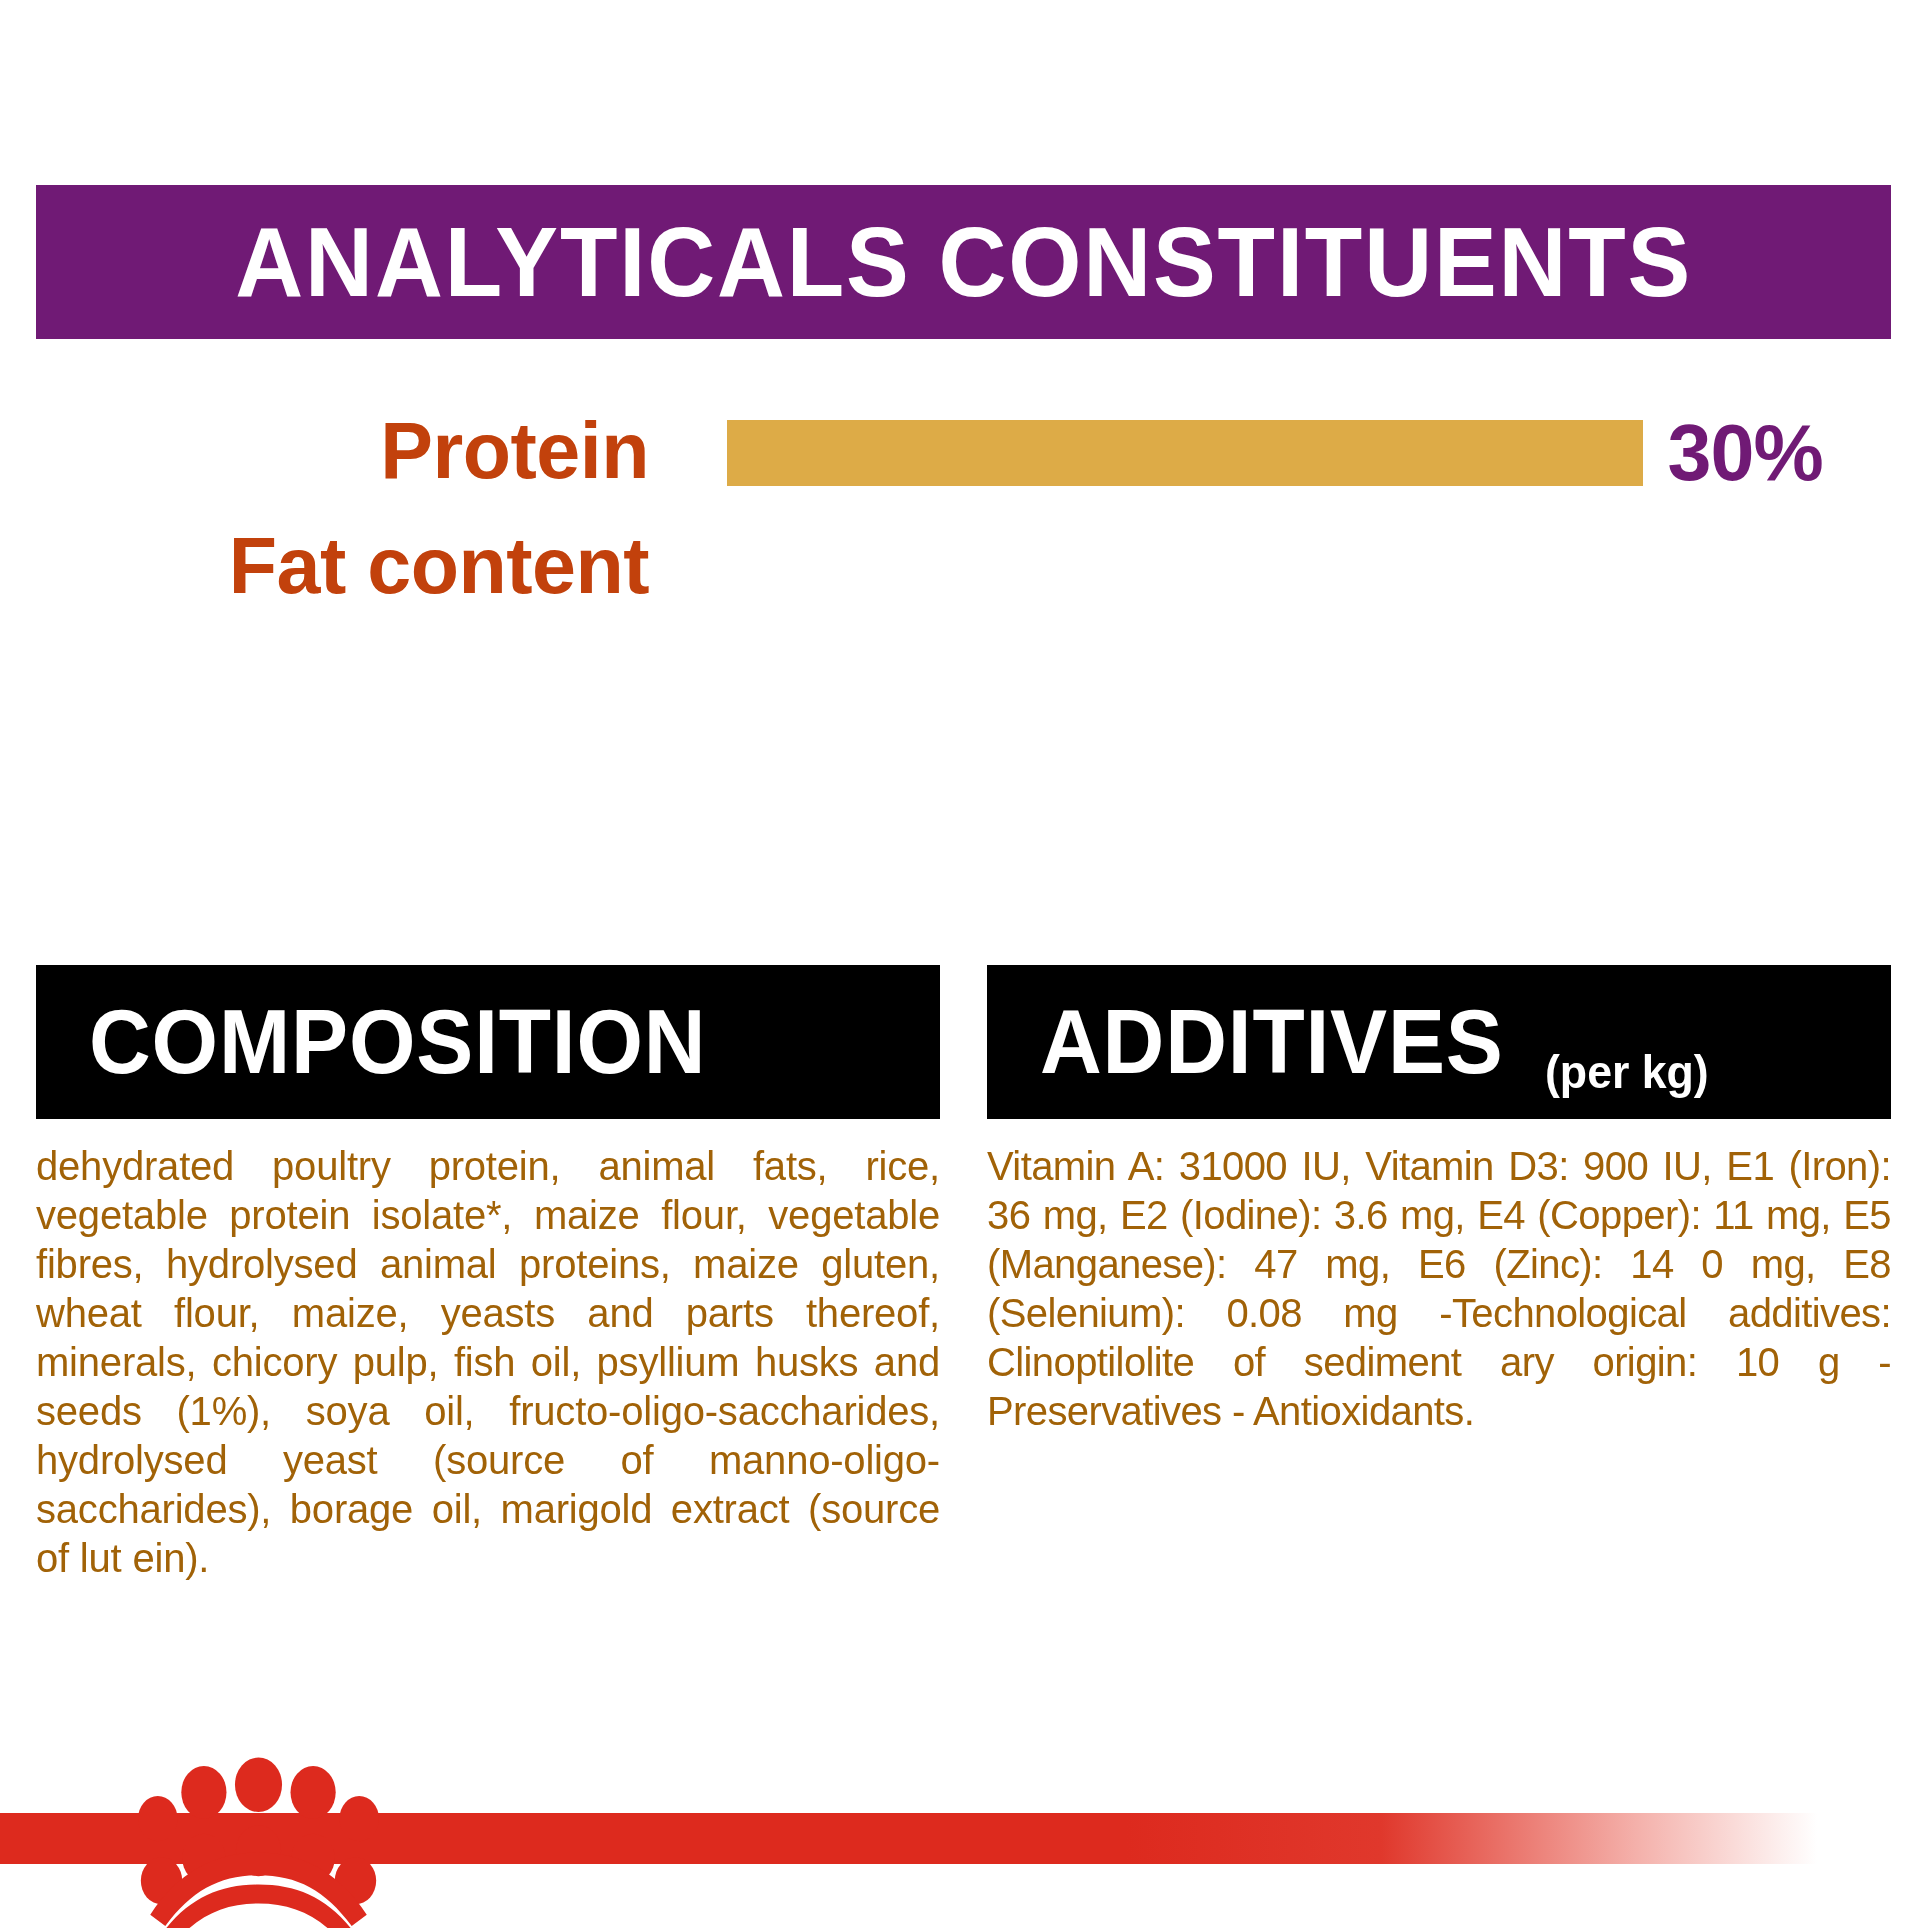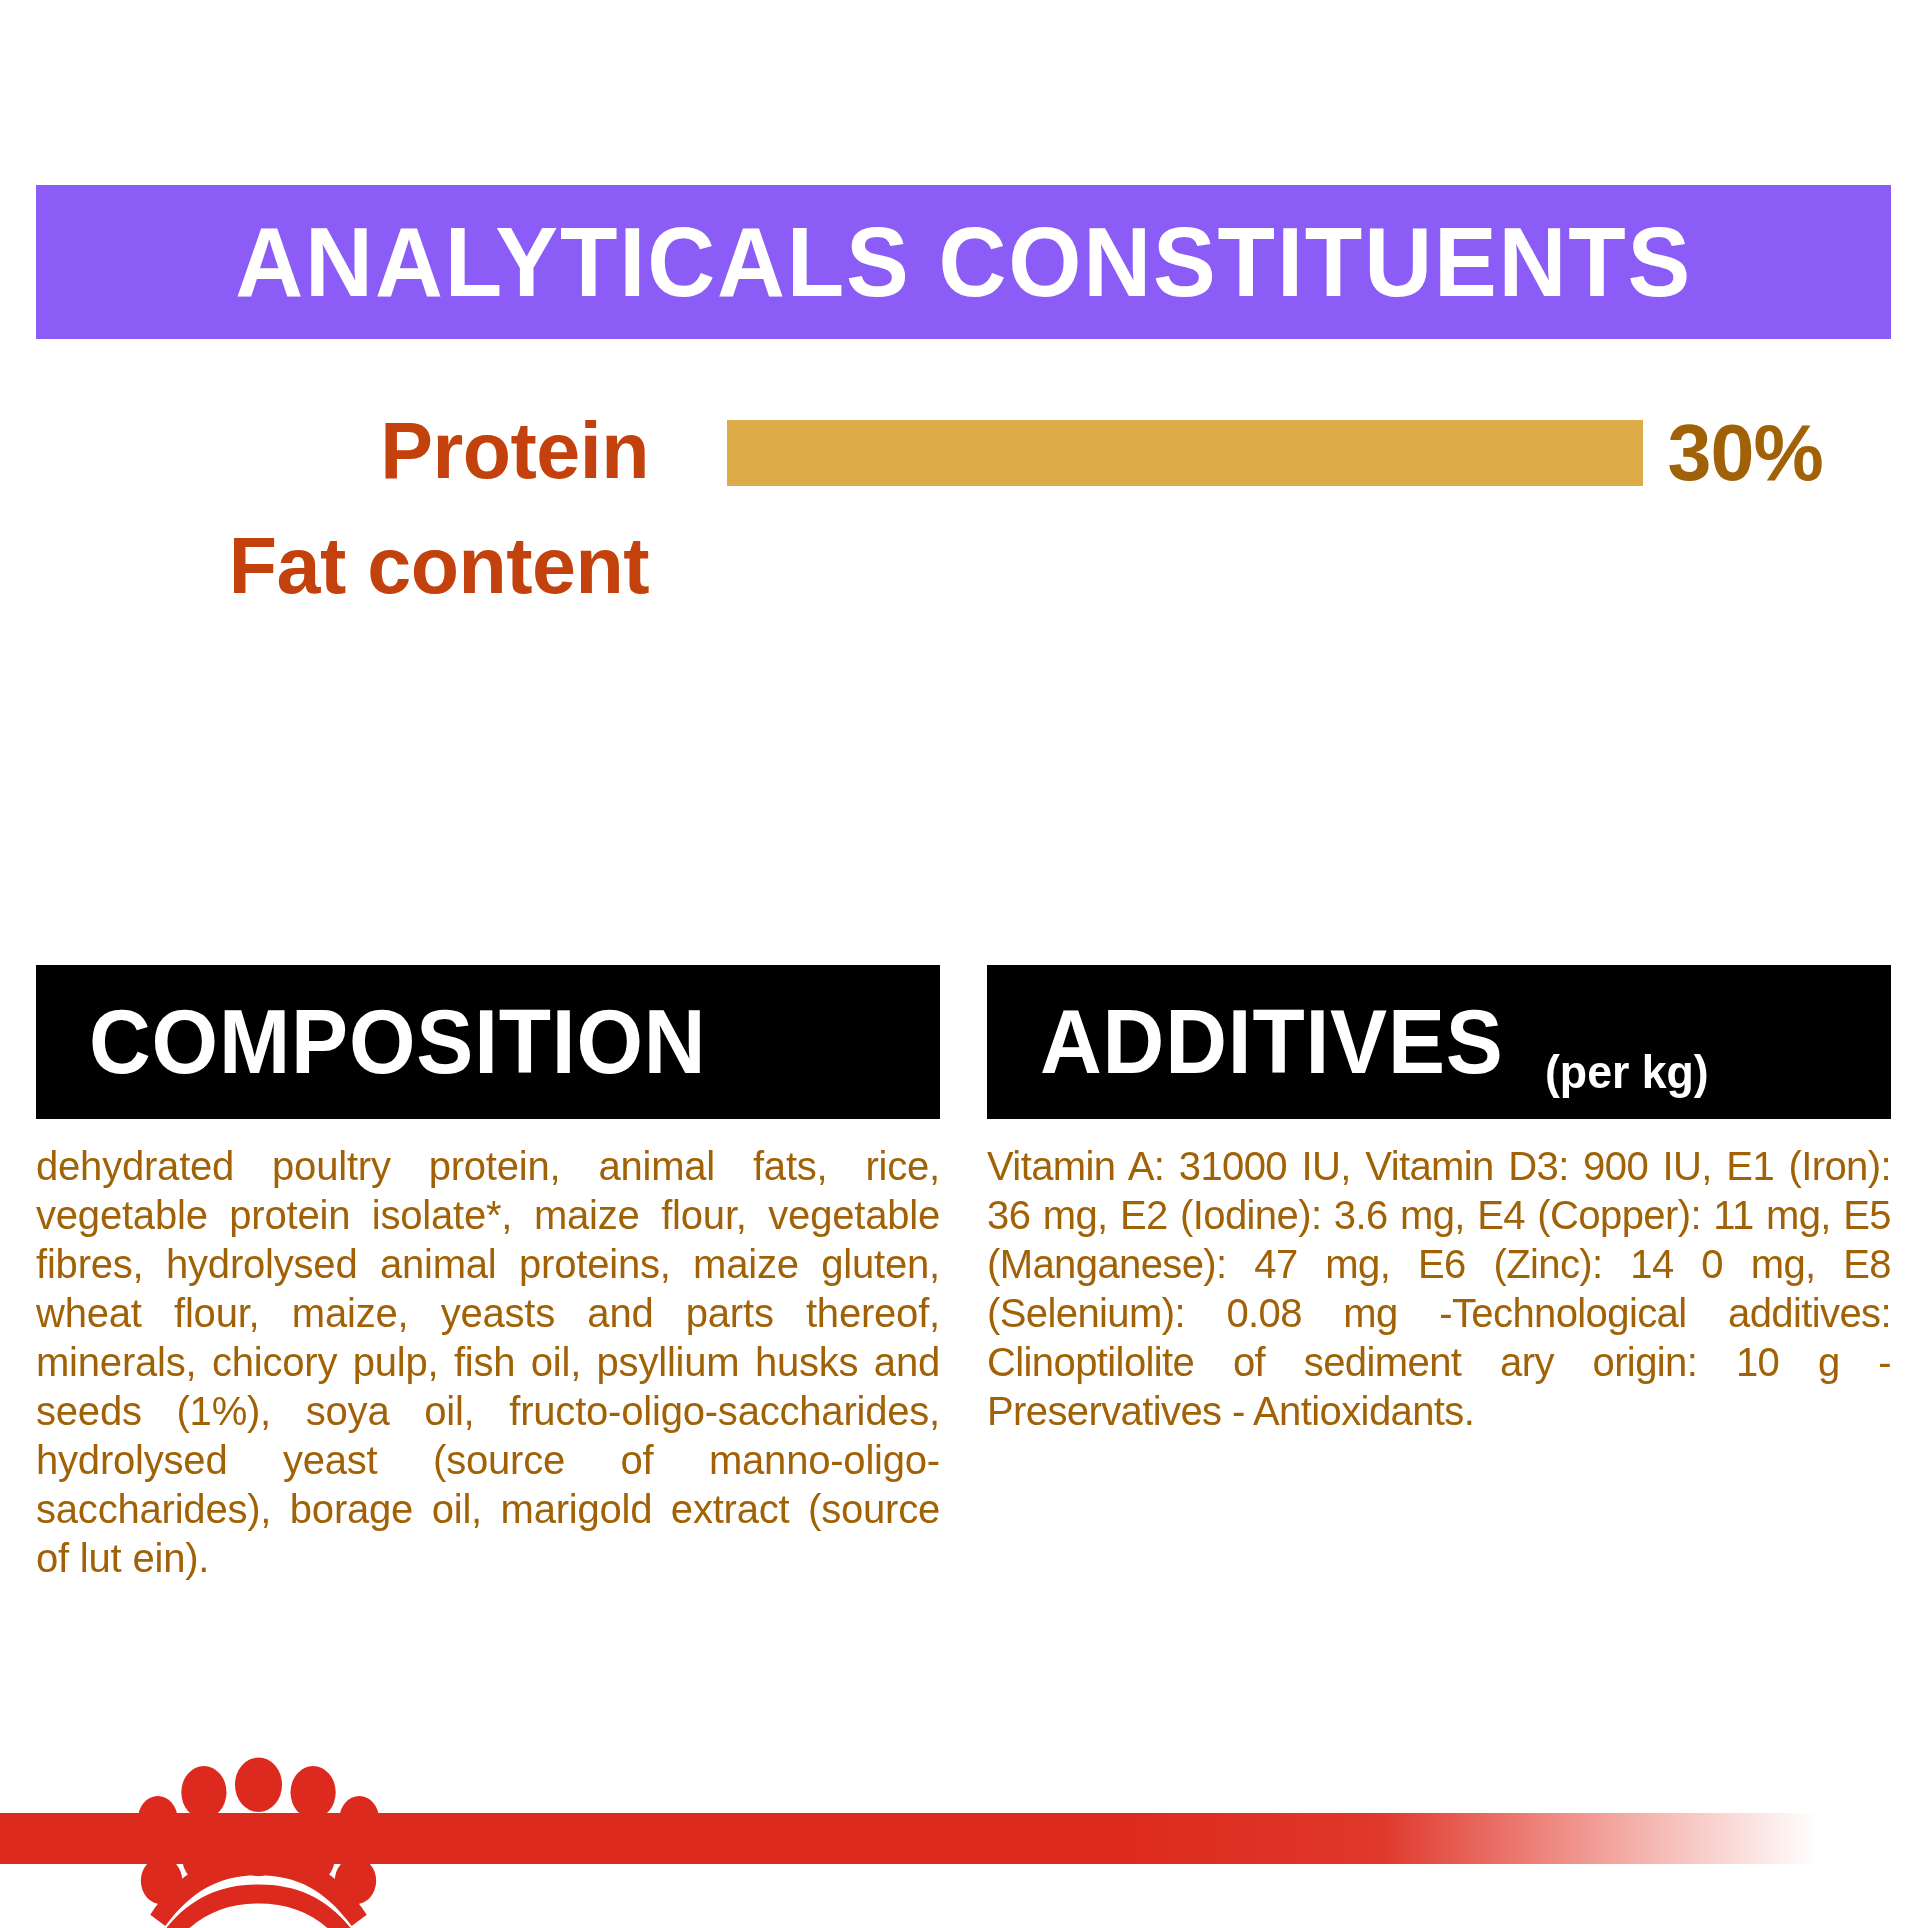--- a/index.html
+++ b/index.html
@@ -16,21 +16,21 @@
     -webkit-font-smoothing: antialiased;
   }
 
   
   .head-band {
     position: absolute;
     left: 36px;
     top: 185px;
     width: 1855px;
     height: 154px;
-    background: #8b5cf6;
+    background: #701a75;
     display: flex;
     align-items: center;
     justify-content: center;
   }
   .head-band-title {
     color: #ffffff;
     font-size: 98px;
     line-height: 98px;
     font-weight: 700;
     letter-spacing: 1.9px;
@@ -71,21 +71,21 @@
   }
   .chart-bar {
     height: 66px;
     background: #ddab47;
   }
   .chart-value {
     margin-left: 24.5px;
     font-size: 79px;
     line-height: 66px;
     font-weight: 700;
-    color: #a16207;
+    color: #701a75;
     white-space: nowrap;
     letter-spacing: -0.9px;
   }
 
   
   .col {
     position: absolute;
     top: 965px;
   }
   .col-left  { left: 36px;   width: 904px; }

